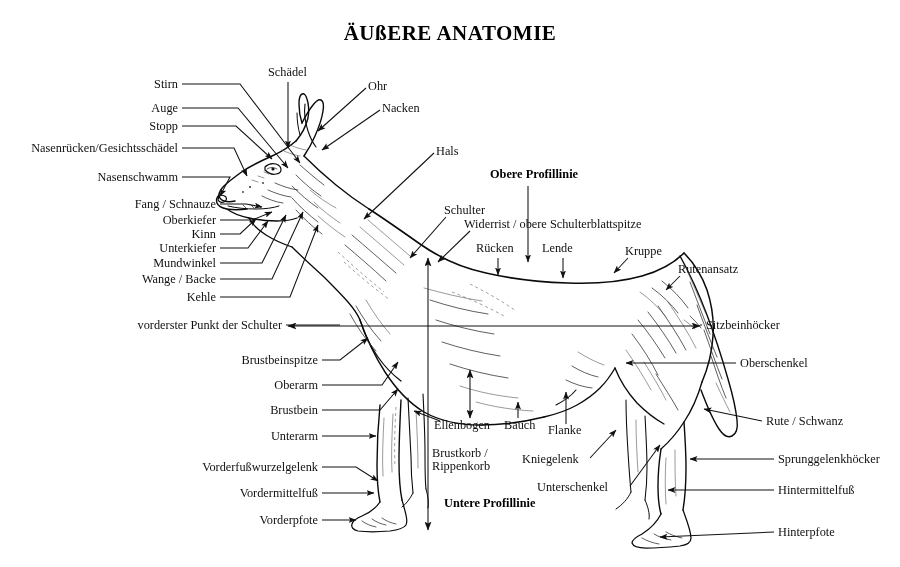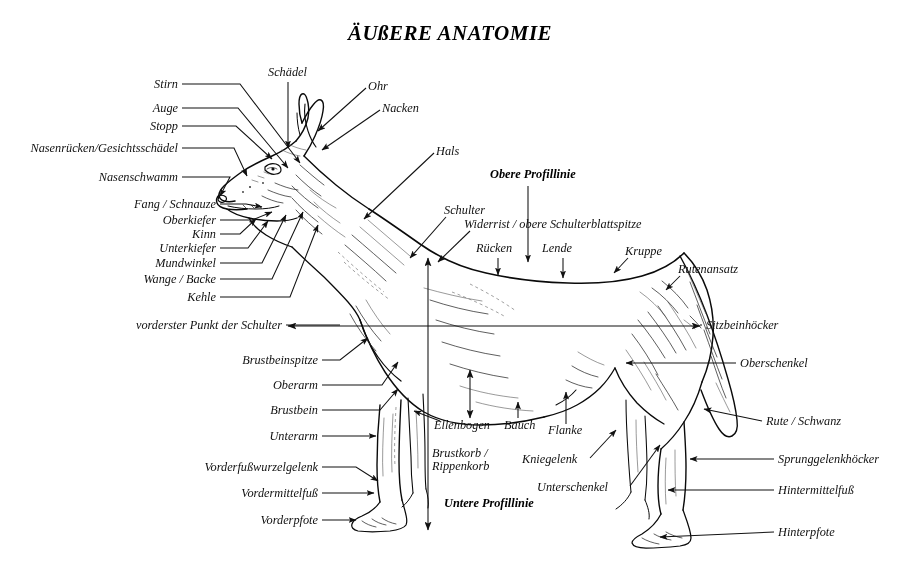--- a/index.html
+++ b/index.html
@@ -13,21 +13,20 @@
     overflow: hidden;
     font-family: "Liberation Serif", "DejaVu Serif", serif;
     color: #000000;
     position: relative;
   }
   #diagram-root {
     position: relative;
     width: 900px;
     height: 567px;
     background: #ffffff;
-    font-style: italic;
   }
   svg#anatomy-svg {
     position: absolute;
     left: 0;
     top: 0;
     width: 900px;
     height: 567px;
     display: block;
   }
   .ttl {

